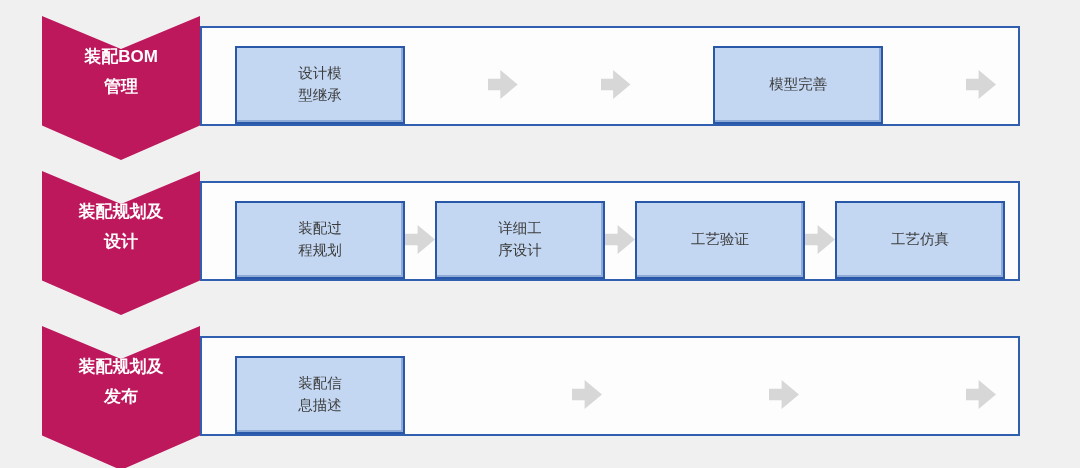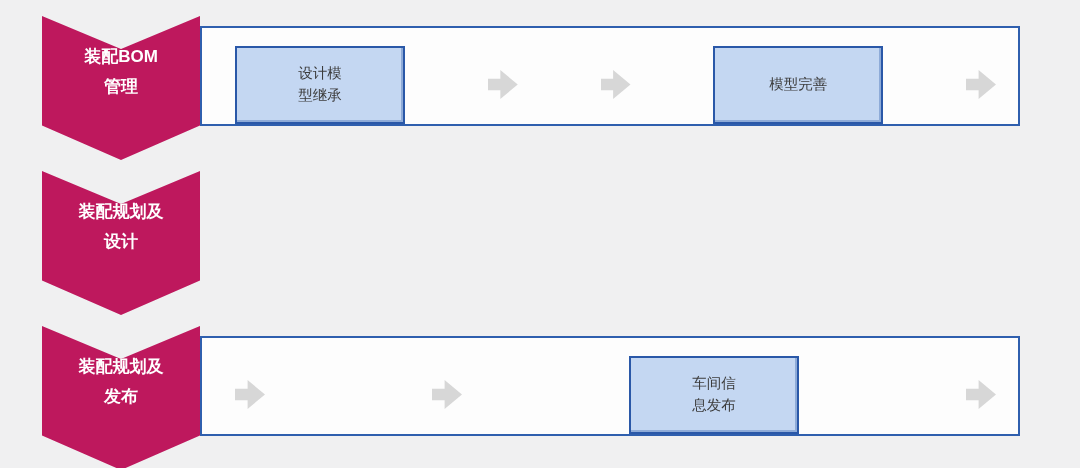--- a/index.html
+++ b/index.html
@@ -108,29 +108,48 @@
     </div>
     <div class="flow-arrow"></div>
   </div>
 </div>
 
 <div class="row row-1">
   <div class="chevron">
     <div class="chevron-label">装配规划及
 设计</div>
   </div>
+  <div class="container">
+    <div class="step-box">
+      <div class="step-label">装配过
+程规划</div>
+    </div>
+    <div class="flow-arrow"></div>
+    <div class="step-box">
+      <div class="step-label">详细工
+序设计</div>
+    </div>
+    <div class="flow-arrow"></div>
+    <div class="step-box">
+      <div class="step-label">工艺验证</div>
+    </div>
+    <div class="flow-arrow"></div>
+    <div class="step-box">
+      <div class="step-label">工艺仿真</div>
+    </div>
+  </div>
 </div>
 
 <div class="row row-2">
   <div class="chevron">
     <div class="chevron-label">装配规划及
 发布</div>
   </div>
   <div class="container">
+    <div class="step-box">
+      <div class="step-label">装配信
+息描述</div>
+    </div>
     <div class="flow-arrow"></div>
     <div class="flow-arrow"></div>
-    <div class="step-box">
-      <div class="step-label">车间信
-息发布</div>
-    </div>
     <div class="flow-arrow"></div>
   </div>
 </div>
 
 </body></html>

